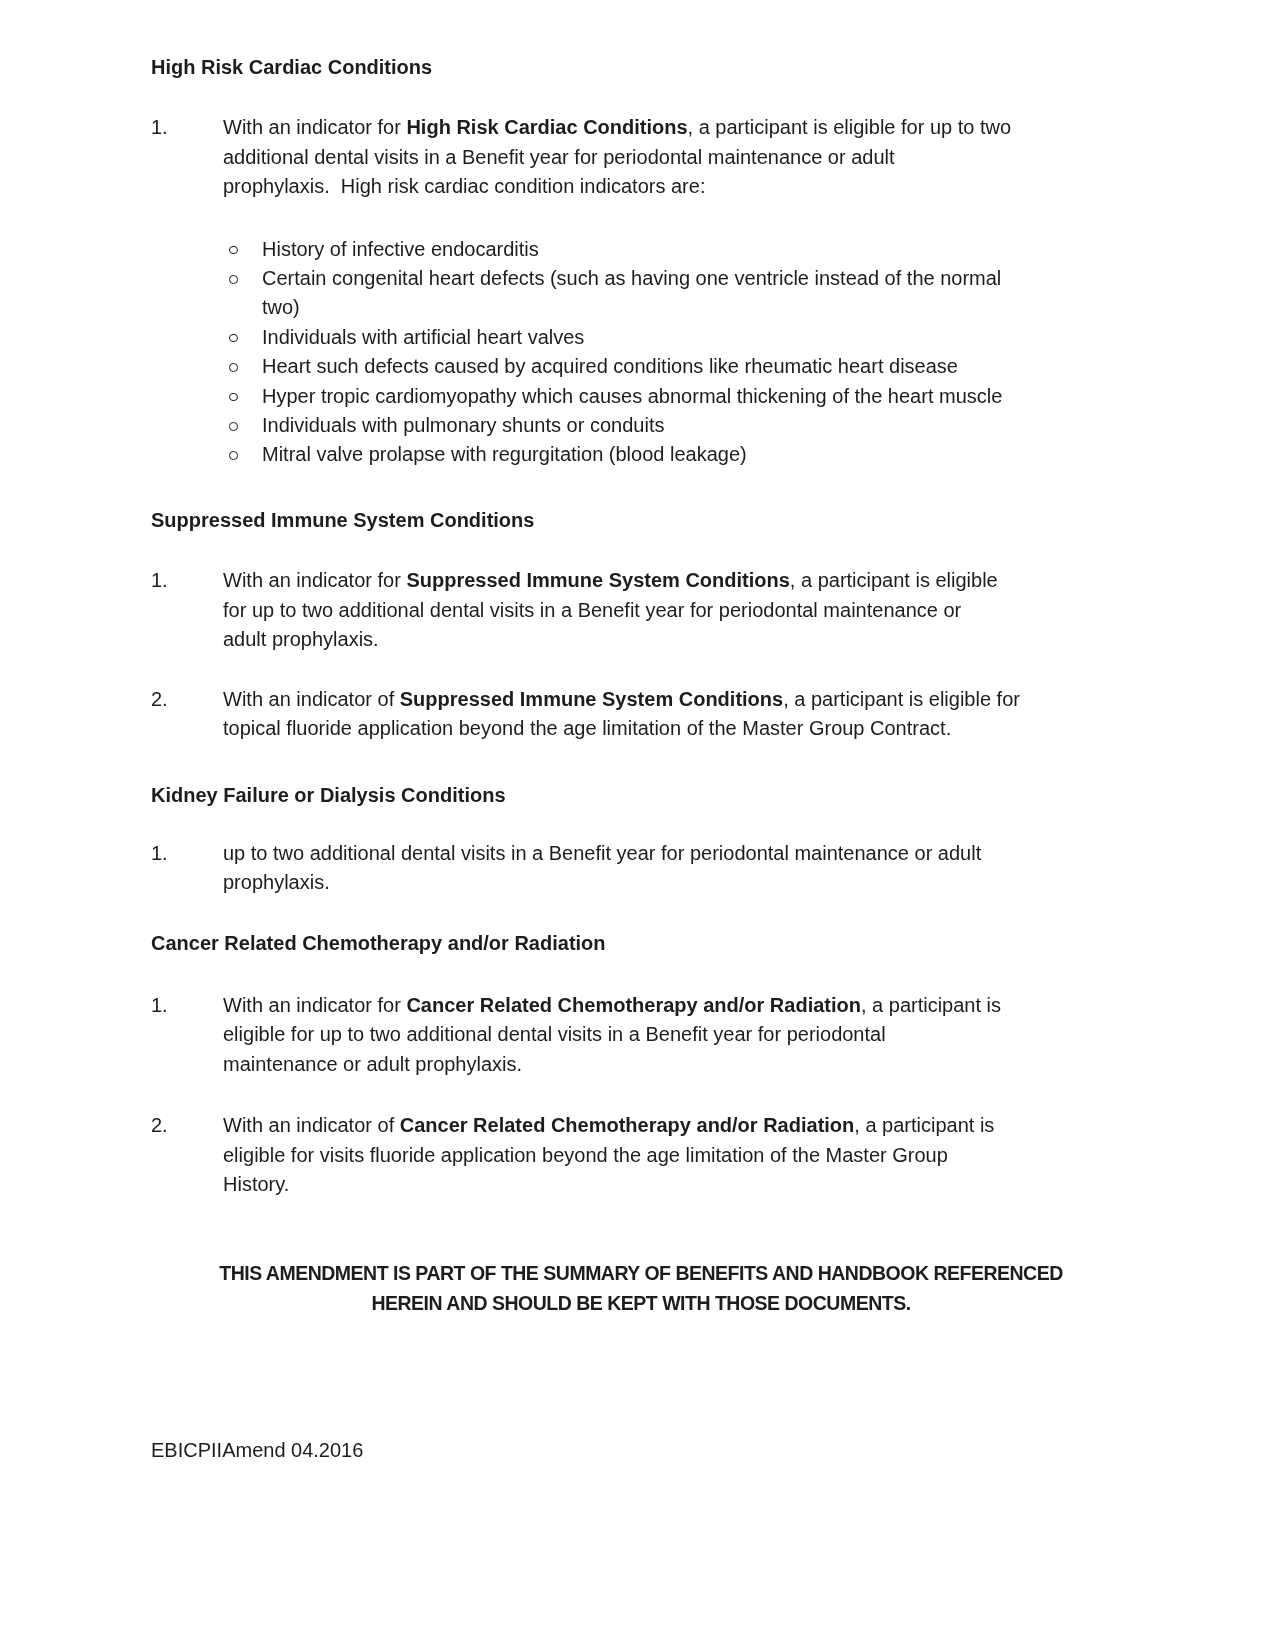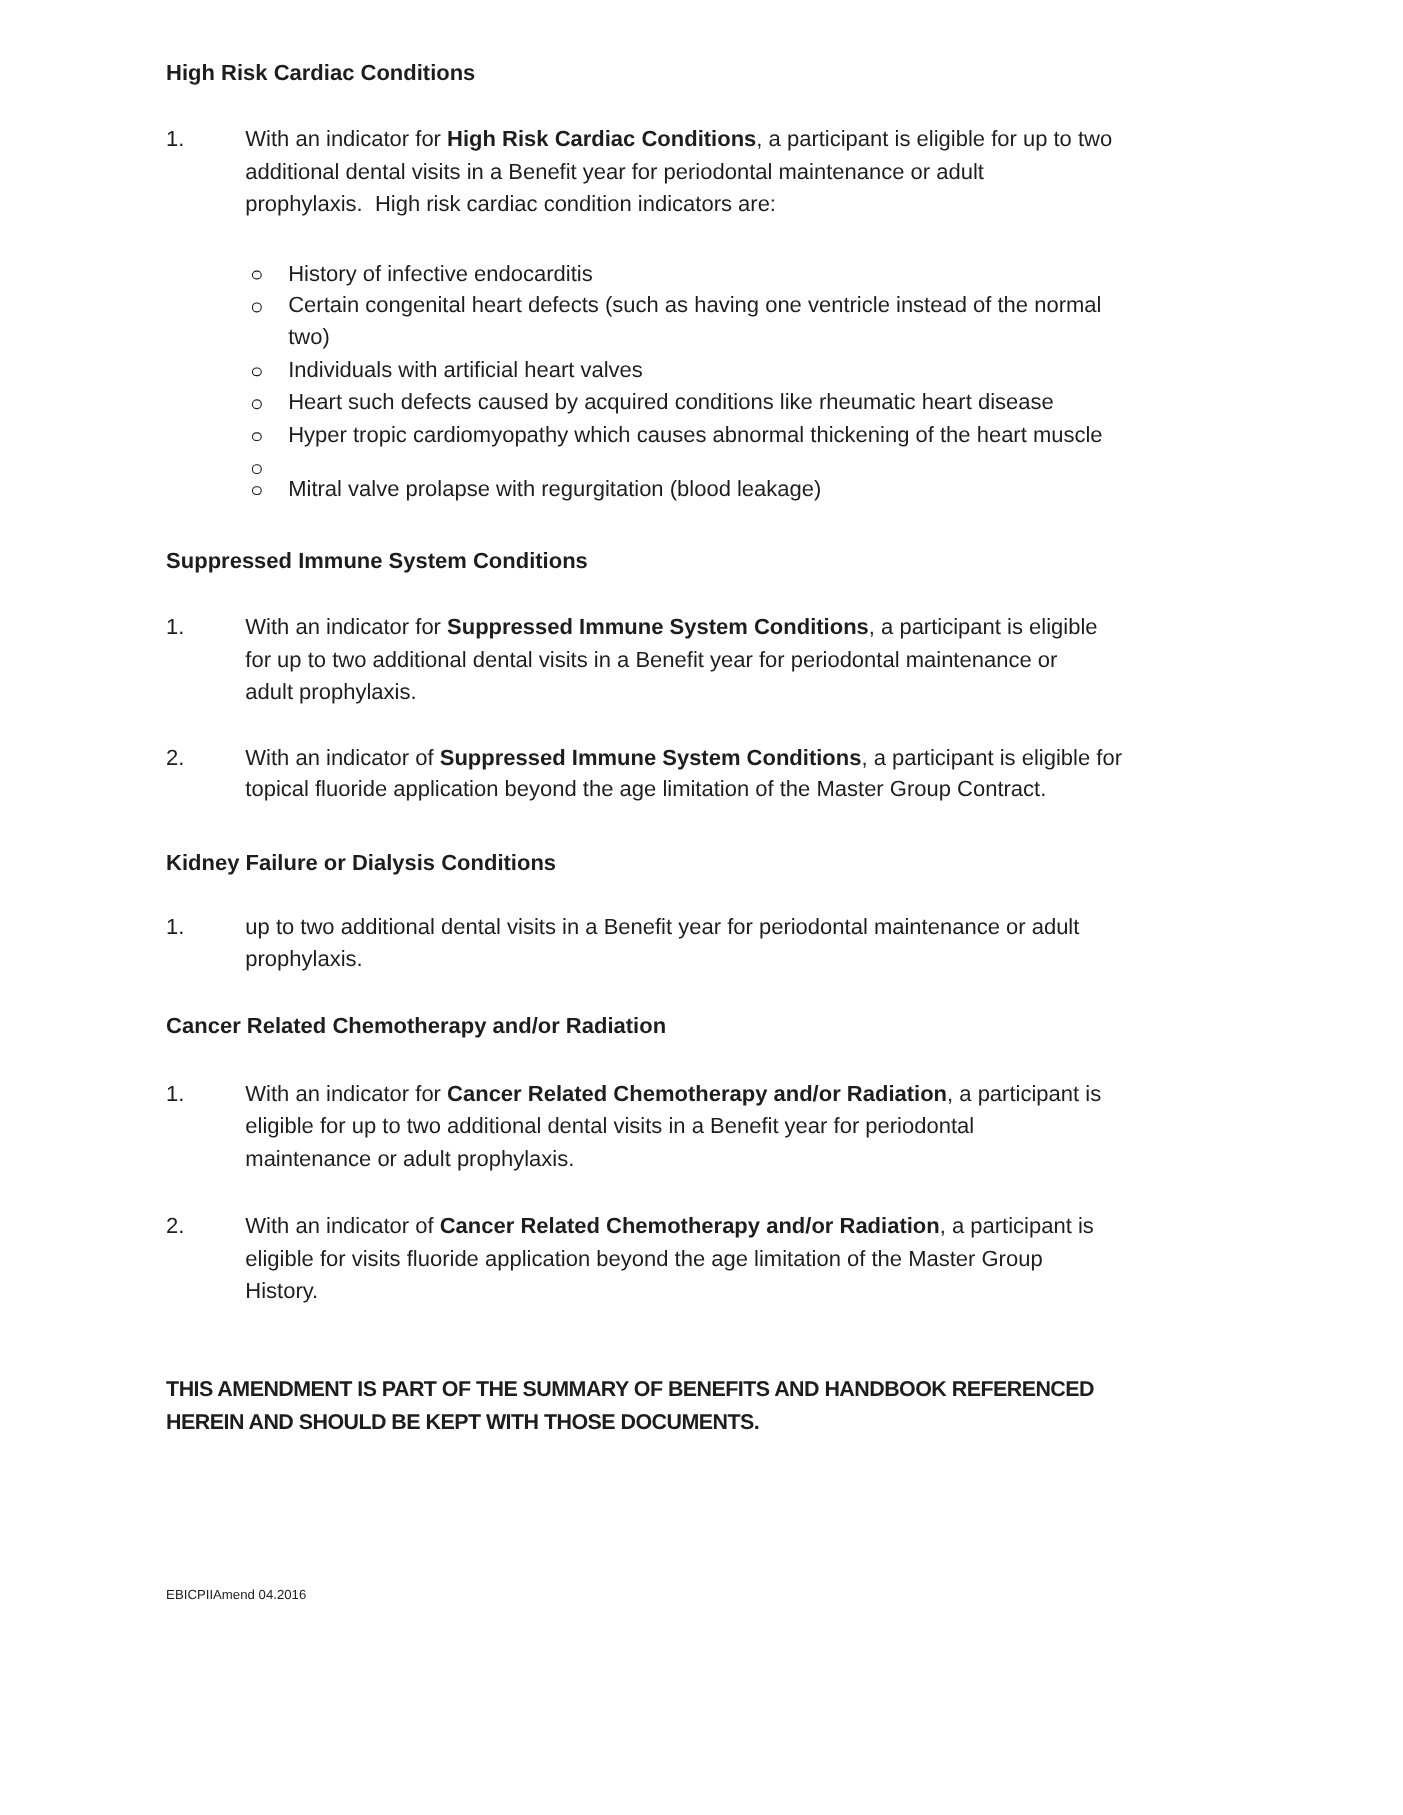--- a/index.html
+++ b/index.html
@@ -41,31 +41,31 @@
   .bullet .marker { flex: 0 0 33px; }
   .circ {
     display: block;
     width: 6.5px;
     height: 6.5px;
     border: 1.6px solid #1d1d1d;
     border-radius: 50%;
     margin-top: 11px;
   }
   .closing {
-    text-align: left;
+    text-align: center;
     font-weight: 700;
     font-size: 19.5px;
     line-height: 30px;
     letter-spacing: -0.5px;
   }
   .footer {
     position: absolute;
     left: 151px;
     top: 1436px;
-    font-size: 12px;
+    font-size: 20px;
     line-height: 29.4px;
     white-space: pre;
   }
 </style>
 </head>
 <body>
 
 <div class="page">
   <div class="content">
 
@@ -119,20 +119,23 @@
             <span class="circ"></span>
           </span>
         <div class="lines">
           <div class="line">Hyper tropic cardiomyopathy which causes abnormal thickening of the heart muscle</div>
         </div>
       </div>
       <div class="bullet">
         <span class="marker">
             <span class="circ"></span>
           </span>
+        <div class="lines">
+          <div class="line">Individuals with pulmonary shunts or conduits</div>
+        </div>
       </div>
       <div class="bullet">
         <span class="marker">
             <span class="circ"></span>
           </span>
         <div class="lines">
           <div class="line">Mitral valve prolapse with regurgitation (blood leakage)</div>
         </div>
       </div>
     </div>

